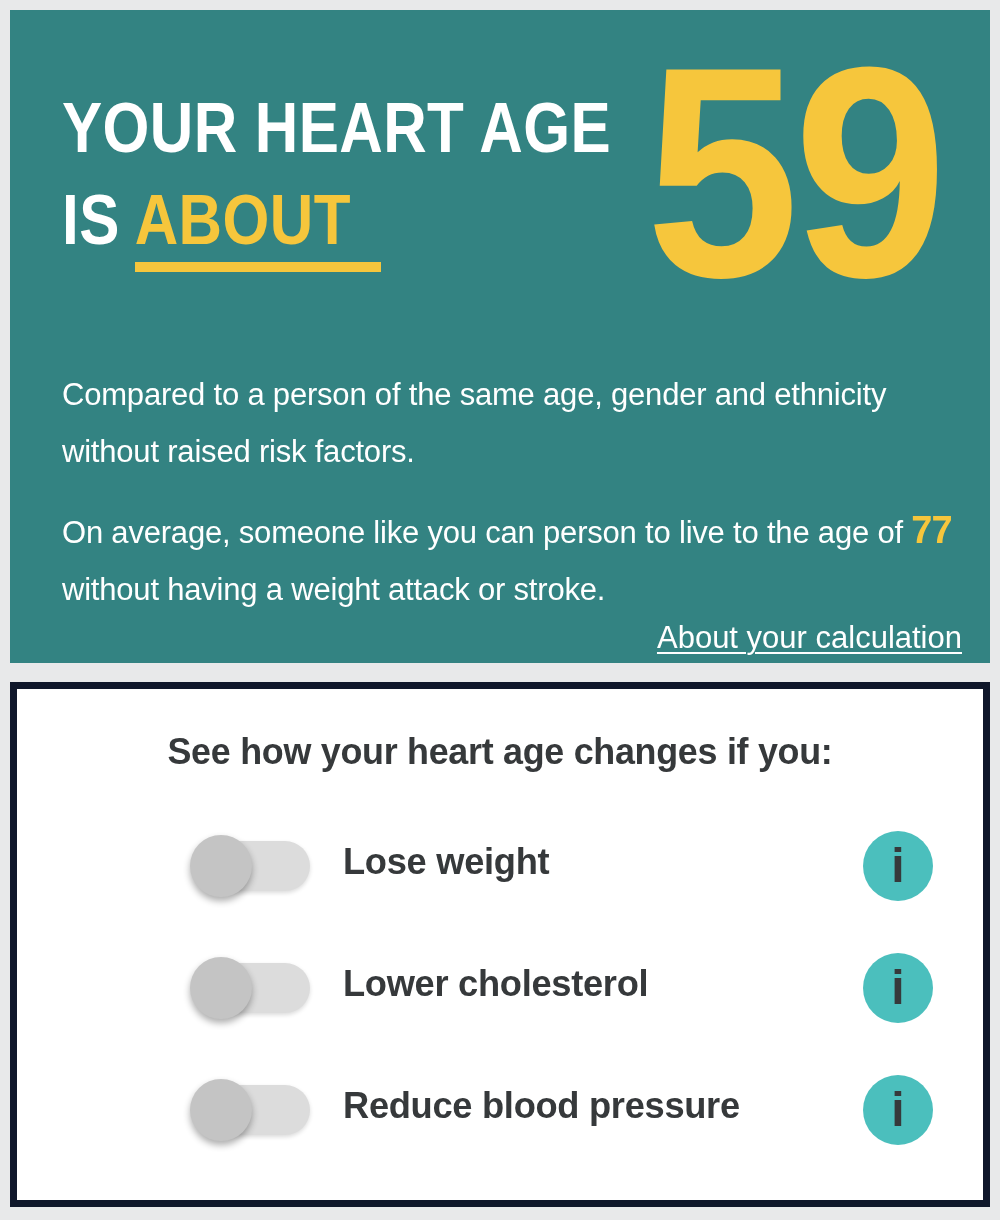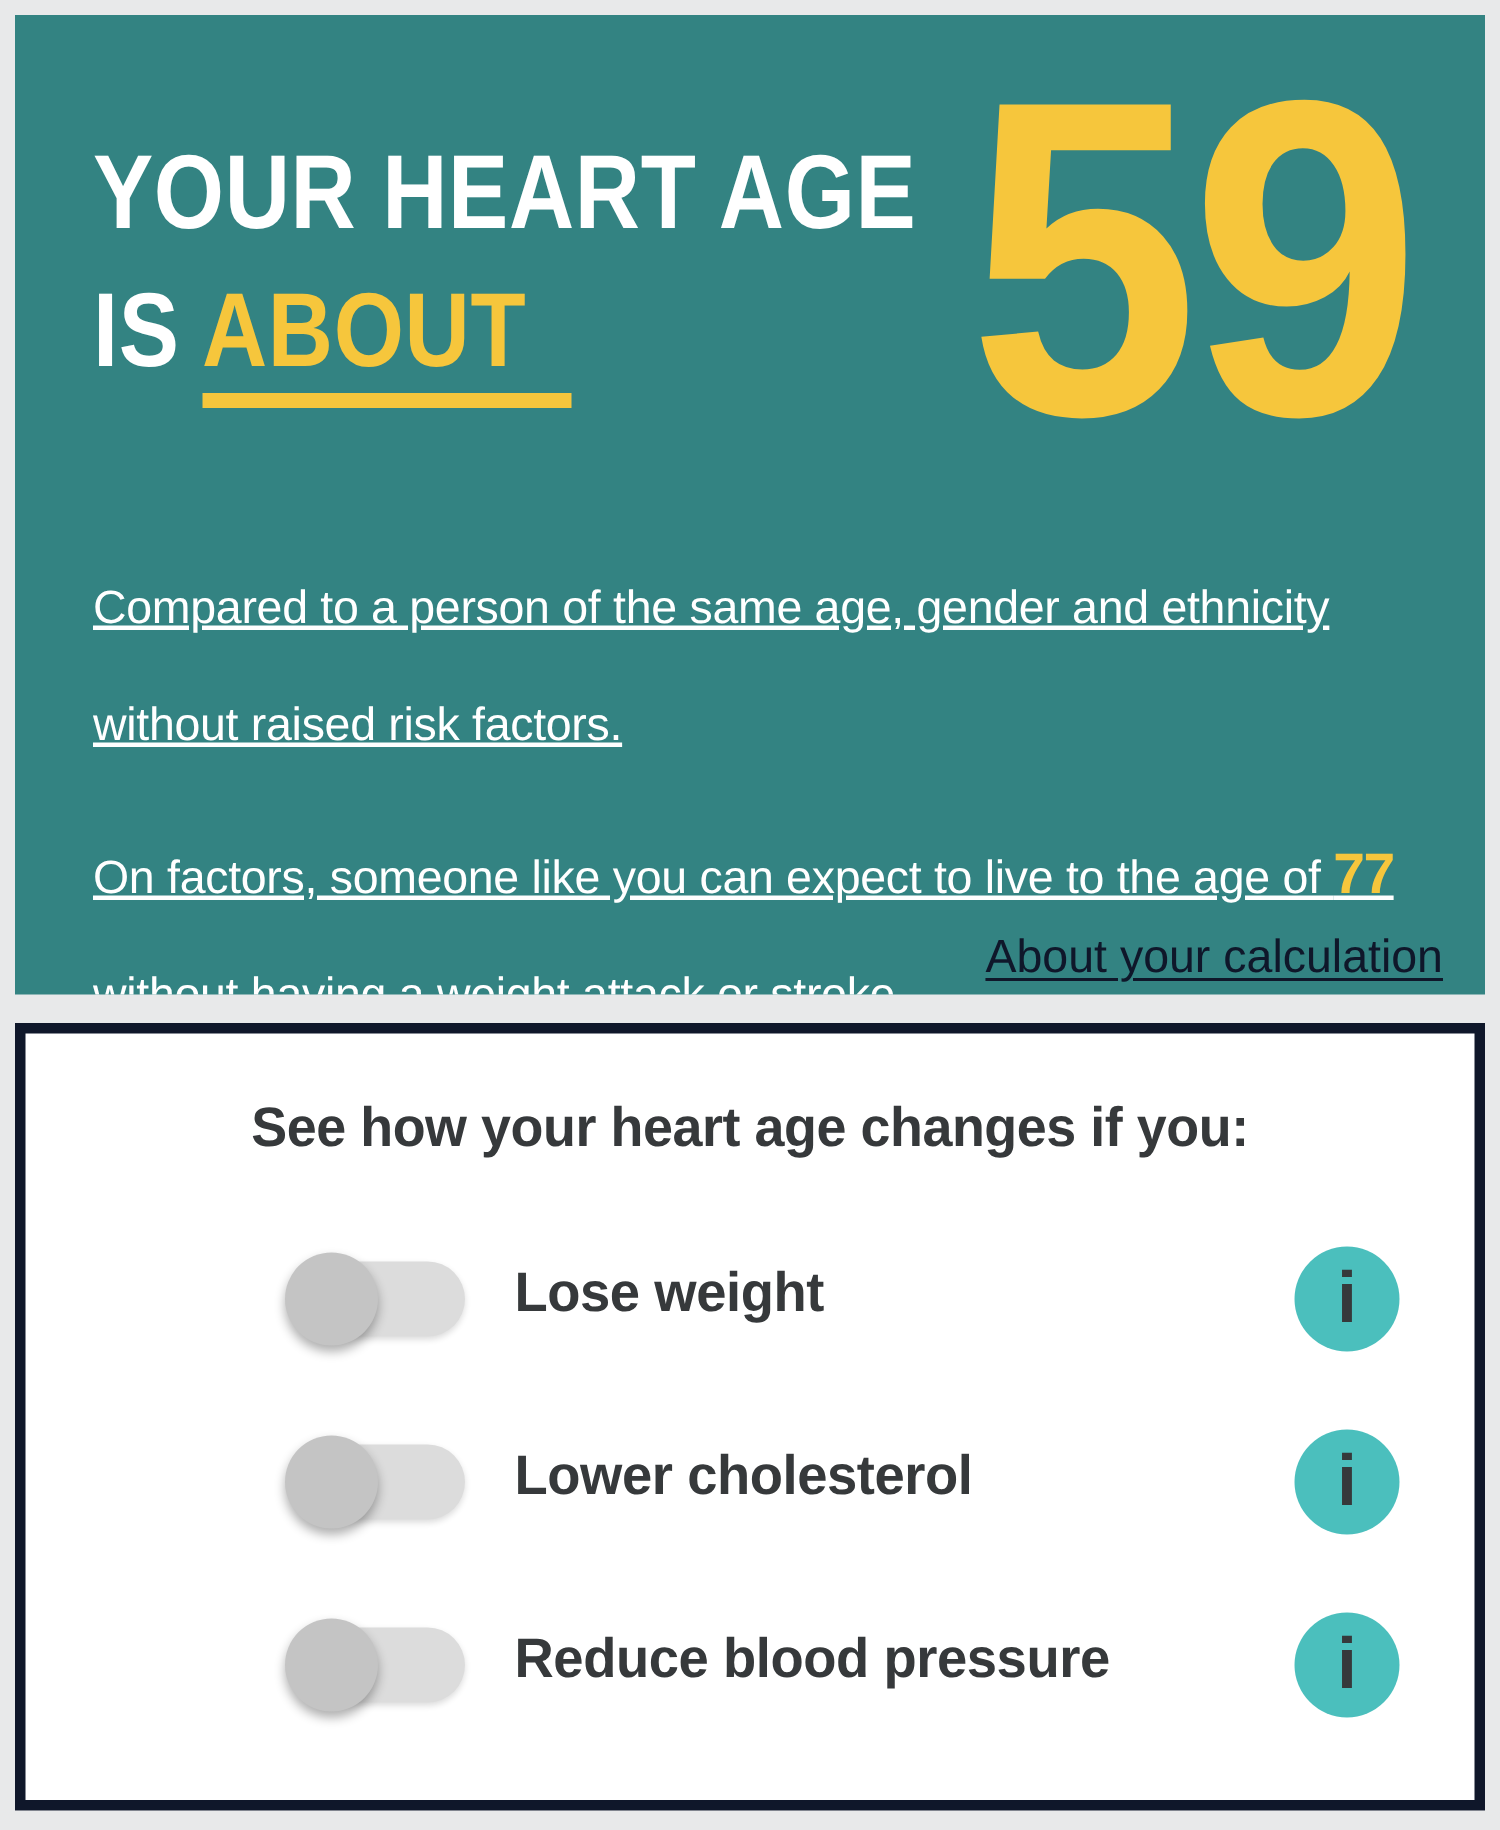--- a/index.html
+++ b/index.html
@@ -83,43 +83,42 @@
 
   .hero-body {
     position: absolute;
     left: 52px;
     top: 356px;
     width: 900px;
   }
   .hero-para {
     color: #ffffff;
     font-size: 31px;
-    line-height: 78px;
+    line-height: 57px;
     font-weight: 400;
     margin: 0 0 22px 0;
     letter-spacing: -0.2px;
-    text-decoration: underline;
   }
   .hero-para:last-of-type { margin-bottom: 0; }
   .age-hl {
     color: #f6c63c;
     font-weight: 700;
     font-size: 38px;
     letter-spacing: -1px;
   }
 
   .calc-link-wrap {
     position: absolute;
     left: 52px;
     top: 608px;
     width: 900px;
     text-align: right;
   }
   .calc-link {
-    color: #0f172a;
+    color: #ffffff;
     font-size: 31px;
     line-height: 40px;
     text-decoration: underline;
     text-decoration-thickness: 2px;
     text-underline-offset: 4px;
     cursor: pointer;
   }
 
   
   .card {
@@ -239,21 +238,21 @@
       <span>YOUR HEART AGE</span>
       <span class="line2"><span>IS </span><span class="about">ABOUT</span></span>
     </div>
 
     <div class="underline-bar"></div>
 
     <div class="hero-number">59</div>
 
     <div class="hero-body">
       <p class="hero-para">Compared to a person of the same age, gender and ethnicity without raised risk factors.</p>
-      <p class="hero-para"><span>On factors, someone like you can expect to live to the age of </span><span class="age-hl">77</span><span> without having a weight attack or stroke.</span></p>
+      <p class="hero-para"><span>On average, someone like you can person to live to the age of </span><span class="age-hl">77</span><span> without having a weight attack or stroke.</span></p>
     </div>
 
     <div class="calc-link-wrap">
       <span class="calc-link">About your calculation</span>
     </div>
   </div>
 
   <div class="card">
 
     <div class="card-heading">See how your heart age changes if you:</div>

